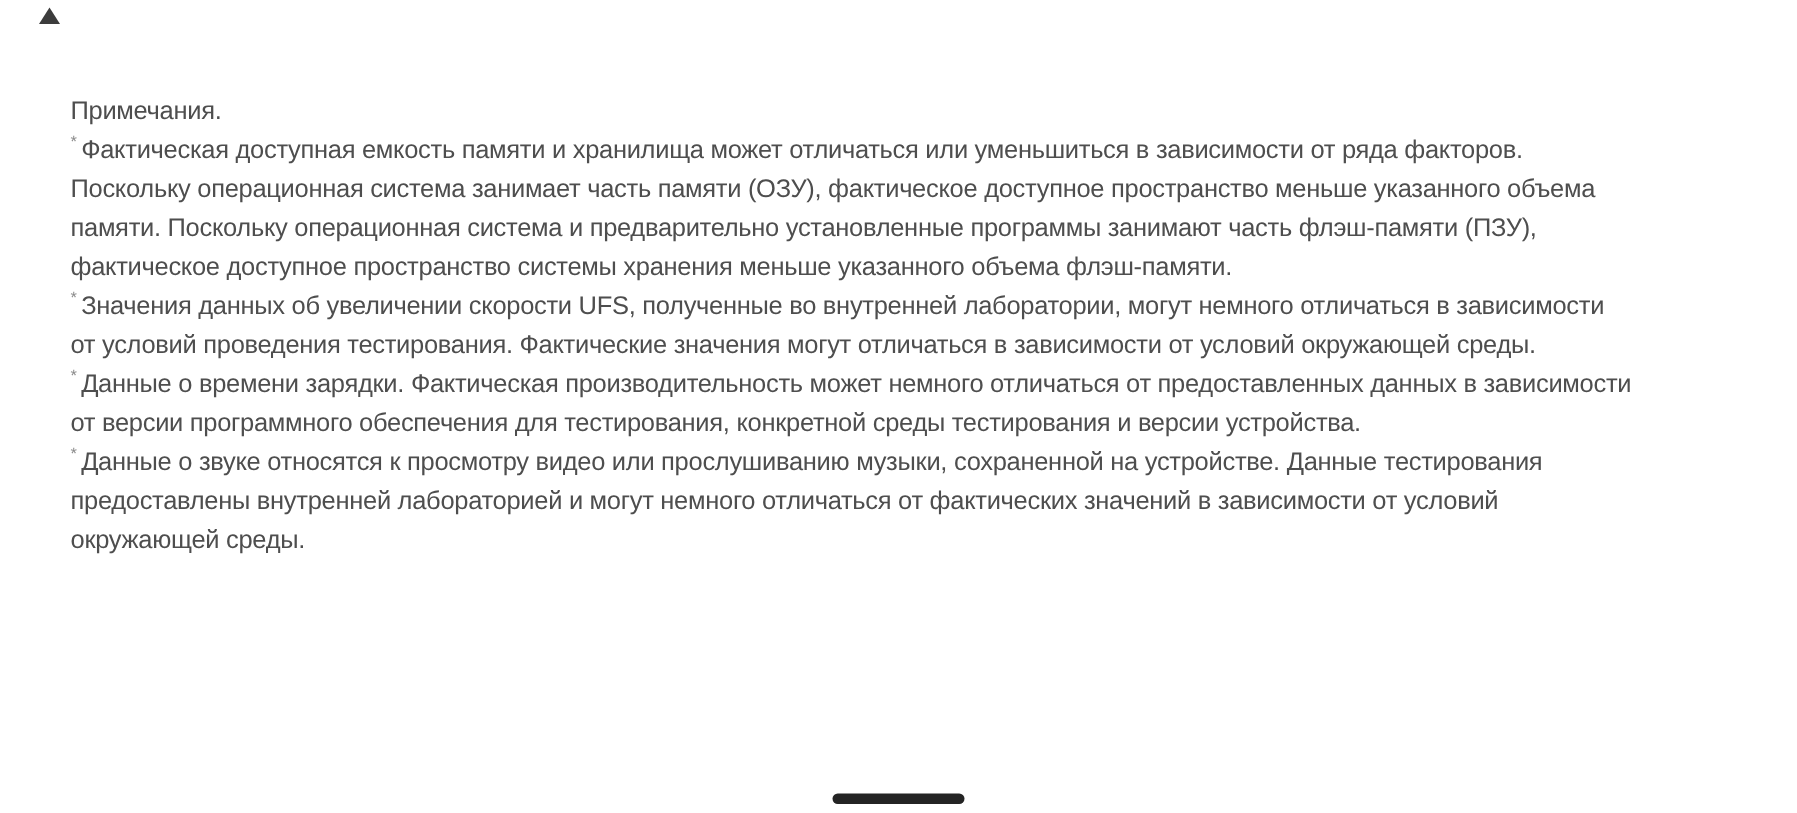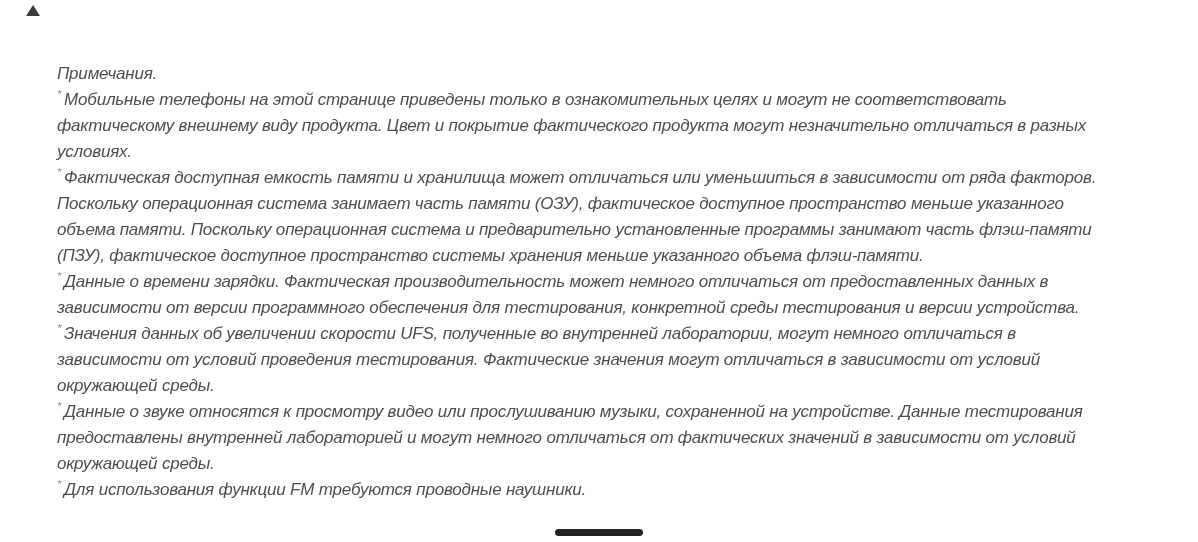--- a/index.html
+++ b/index.html
@@ -10,27 +10,26 @@
   body {
     width: 1198px;
     height: 542px;
     position: relative;
     overflow: hidden;
     font-family: "Liberation Sans", sans-serif;
     color: #4e4e4e;
   }
   .notes {
     position: absolute;
-    left: 57px;
+    left: 47px;
     top: 61px;
     width: 1042px;
     font-size: 17px;
     line-height: 26px;
     letter-spacing: -0.2px;
-    font-style: italic;
   }
   .notes p {
     margin: 0;
   }
   sup.marker {
     font-size: 11px;
     line-height: 0;
     color: #8a8a8a;
     margin-right: 3px;
     vertical-align: super;
@@ -57,22 +56,20 @@
   }
 </style>
 </head>
 <body>
 
 <div class="corner-triangle"></div>
 
 <div class="notes">
   <p>Примечания.</p>
   <div id="notes-list">
-      <p><sup class="marker">*</sup><span>Мобильные телефоны на этой странице приведены только в ознакомительных целях и могут не соответствовать фактическому внешнему виду продукта. Цвет и покрытие фактического продукта могут незначительно отличаться в разных условиях.</span></p>
       <p><sup class="marker">*</sup><span>Фактическая доступная емкость памяти и хранилища может отличаться или уменьшиться в зависимости от ряда факторов. Поскольку операционная система занимает часть памяти (ОЗУ), фактическое доступное пространство меньше указанного объема памяти. Поскольку операционная система и предварительно установленные программы занимают часть флэш-памяти (ПЗУ), фактическое доступное пространство системы хранения меньше указанного объема флэш-памяти.</span></p>
+      <p><sup class="marker">*</sup><span>Значения данных об увеличении скорости UFS, полученные во внутренней лаборатории, могут немного отличаться в зависимости от условий проведения тестирования. Фактические значения могут отличаться в зависимости от условий окружающей среды.</span></p>
       <p><sup class="marker">*</sup><span>Данные о времени зарядки. Фактическая производительность может немного отличаться от предоставленных данных в зависимости от версии программного обеспечения для тестирования, конкретной среды тестирования и версии устройства.</span></p>
-      <p><sup class="marker">*</sup><span>Значения данных об увеличении скорости UFS, полученные во внутренней лаборатории, могут немного отличаться в зависимости от условий проведения тестирования. Фактические значения могут отличаться в зависимости от условий окружающей среды.</span></p>
       <p><sup class="marker">*</sup><span>Данные о звуке относятся к просмотру видео или прослушиванию музыки, сохраненной на устройстве. Данные тестирования предоставлены внутренней лабораторией и могут немного отличаться от фактических значений в зависимости от условий окружающей среды.</span></p>
-      <p><sup class="marker">*</sup><span>Для использования функции FM требуются проводные наушники.</span></p>
     </div>
 </div>
 
 <div class="home-bar"></div>
 
 </body></html>

